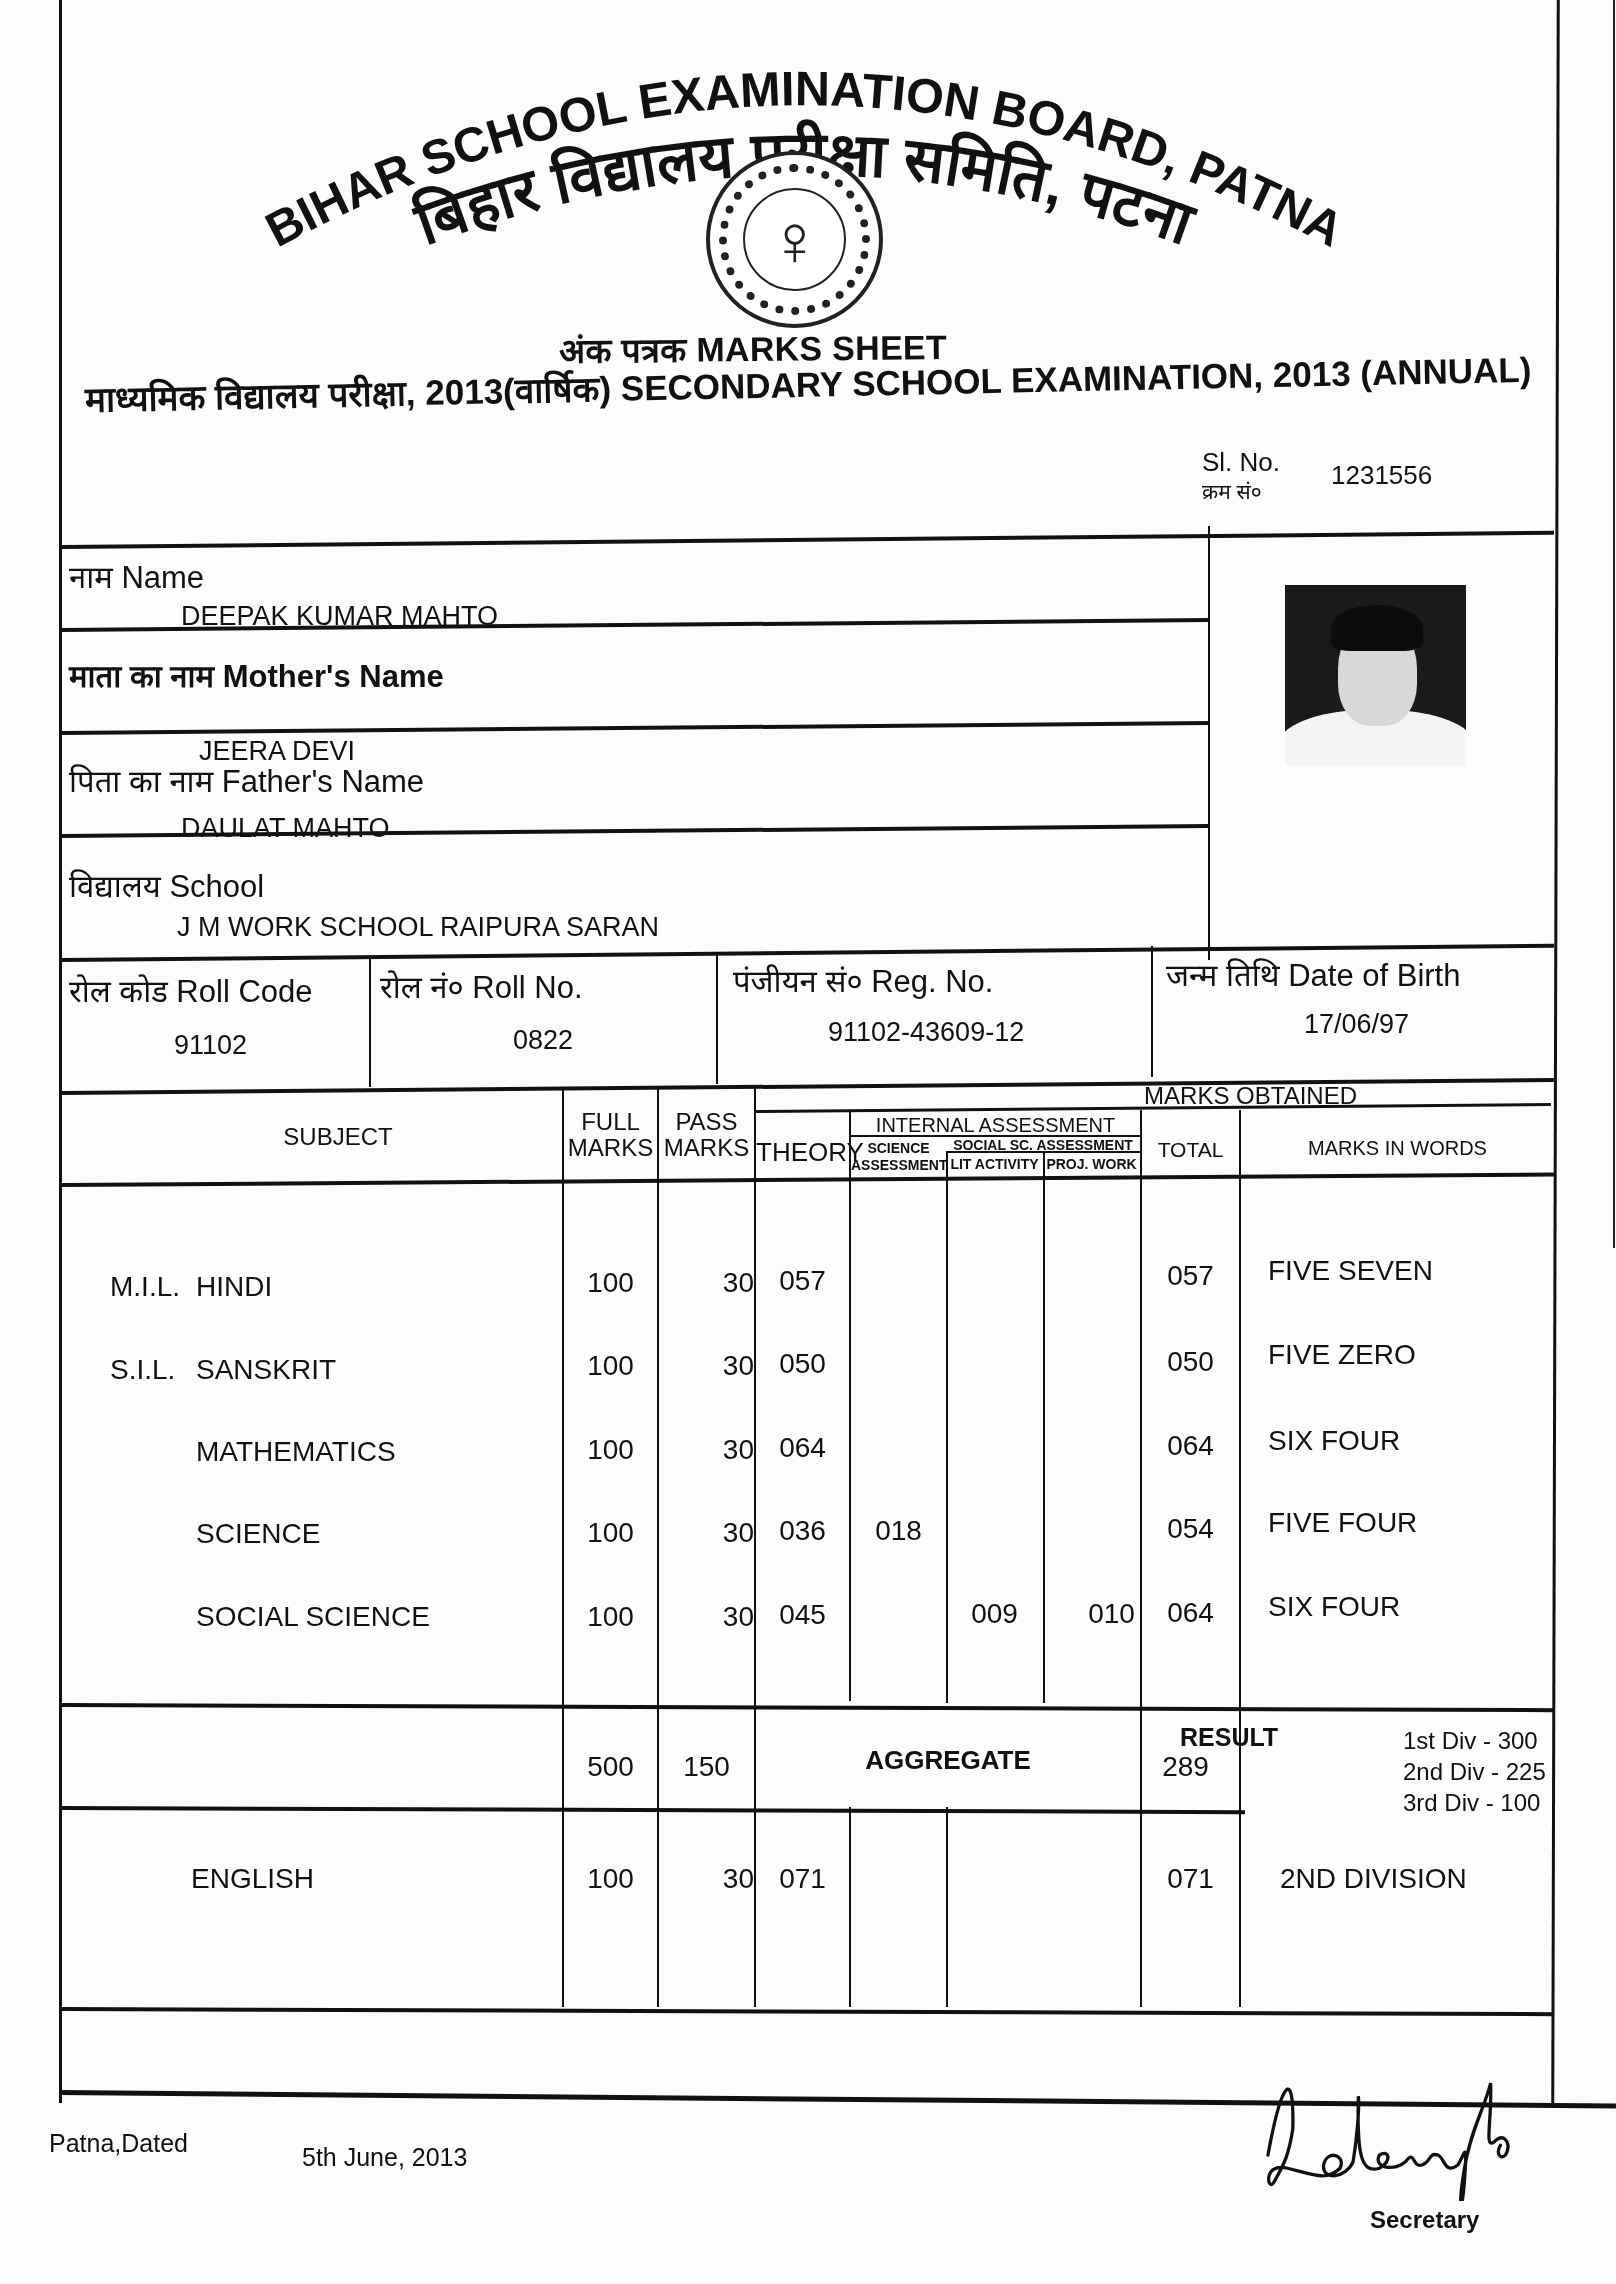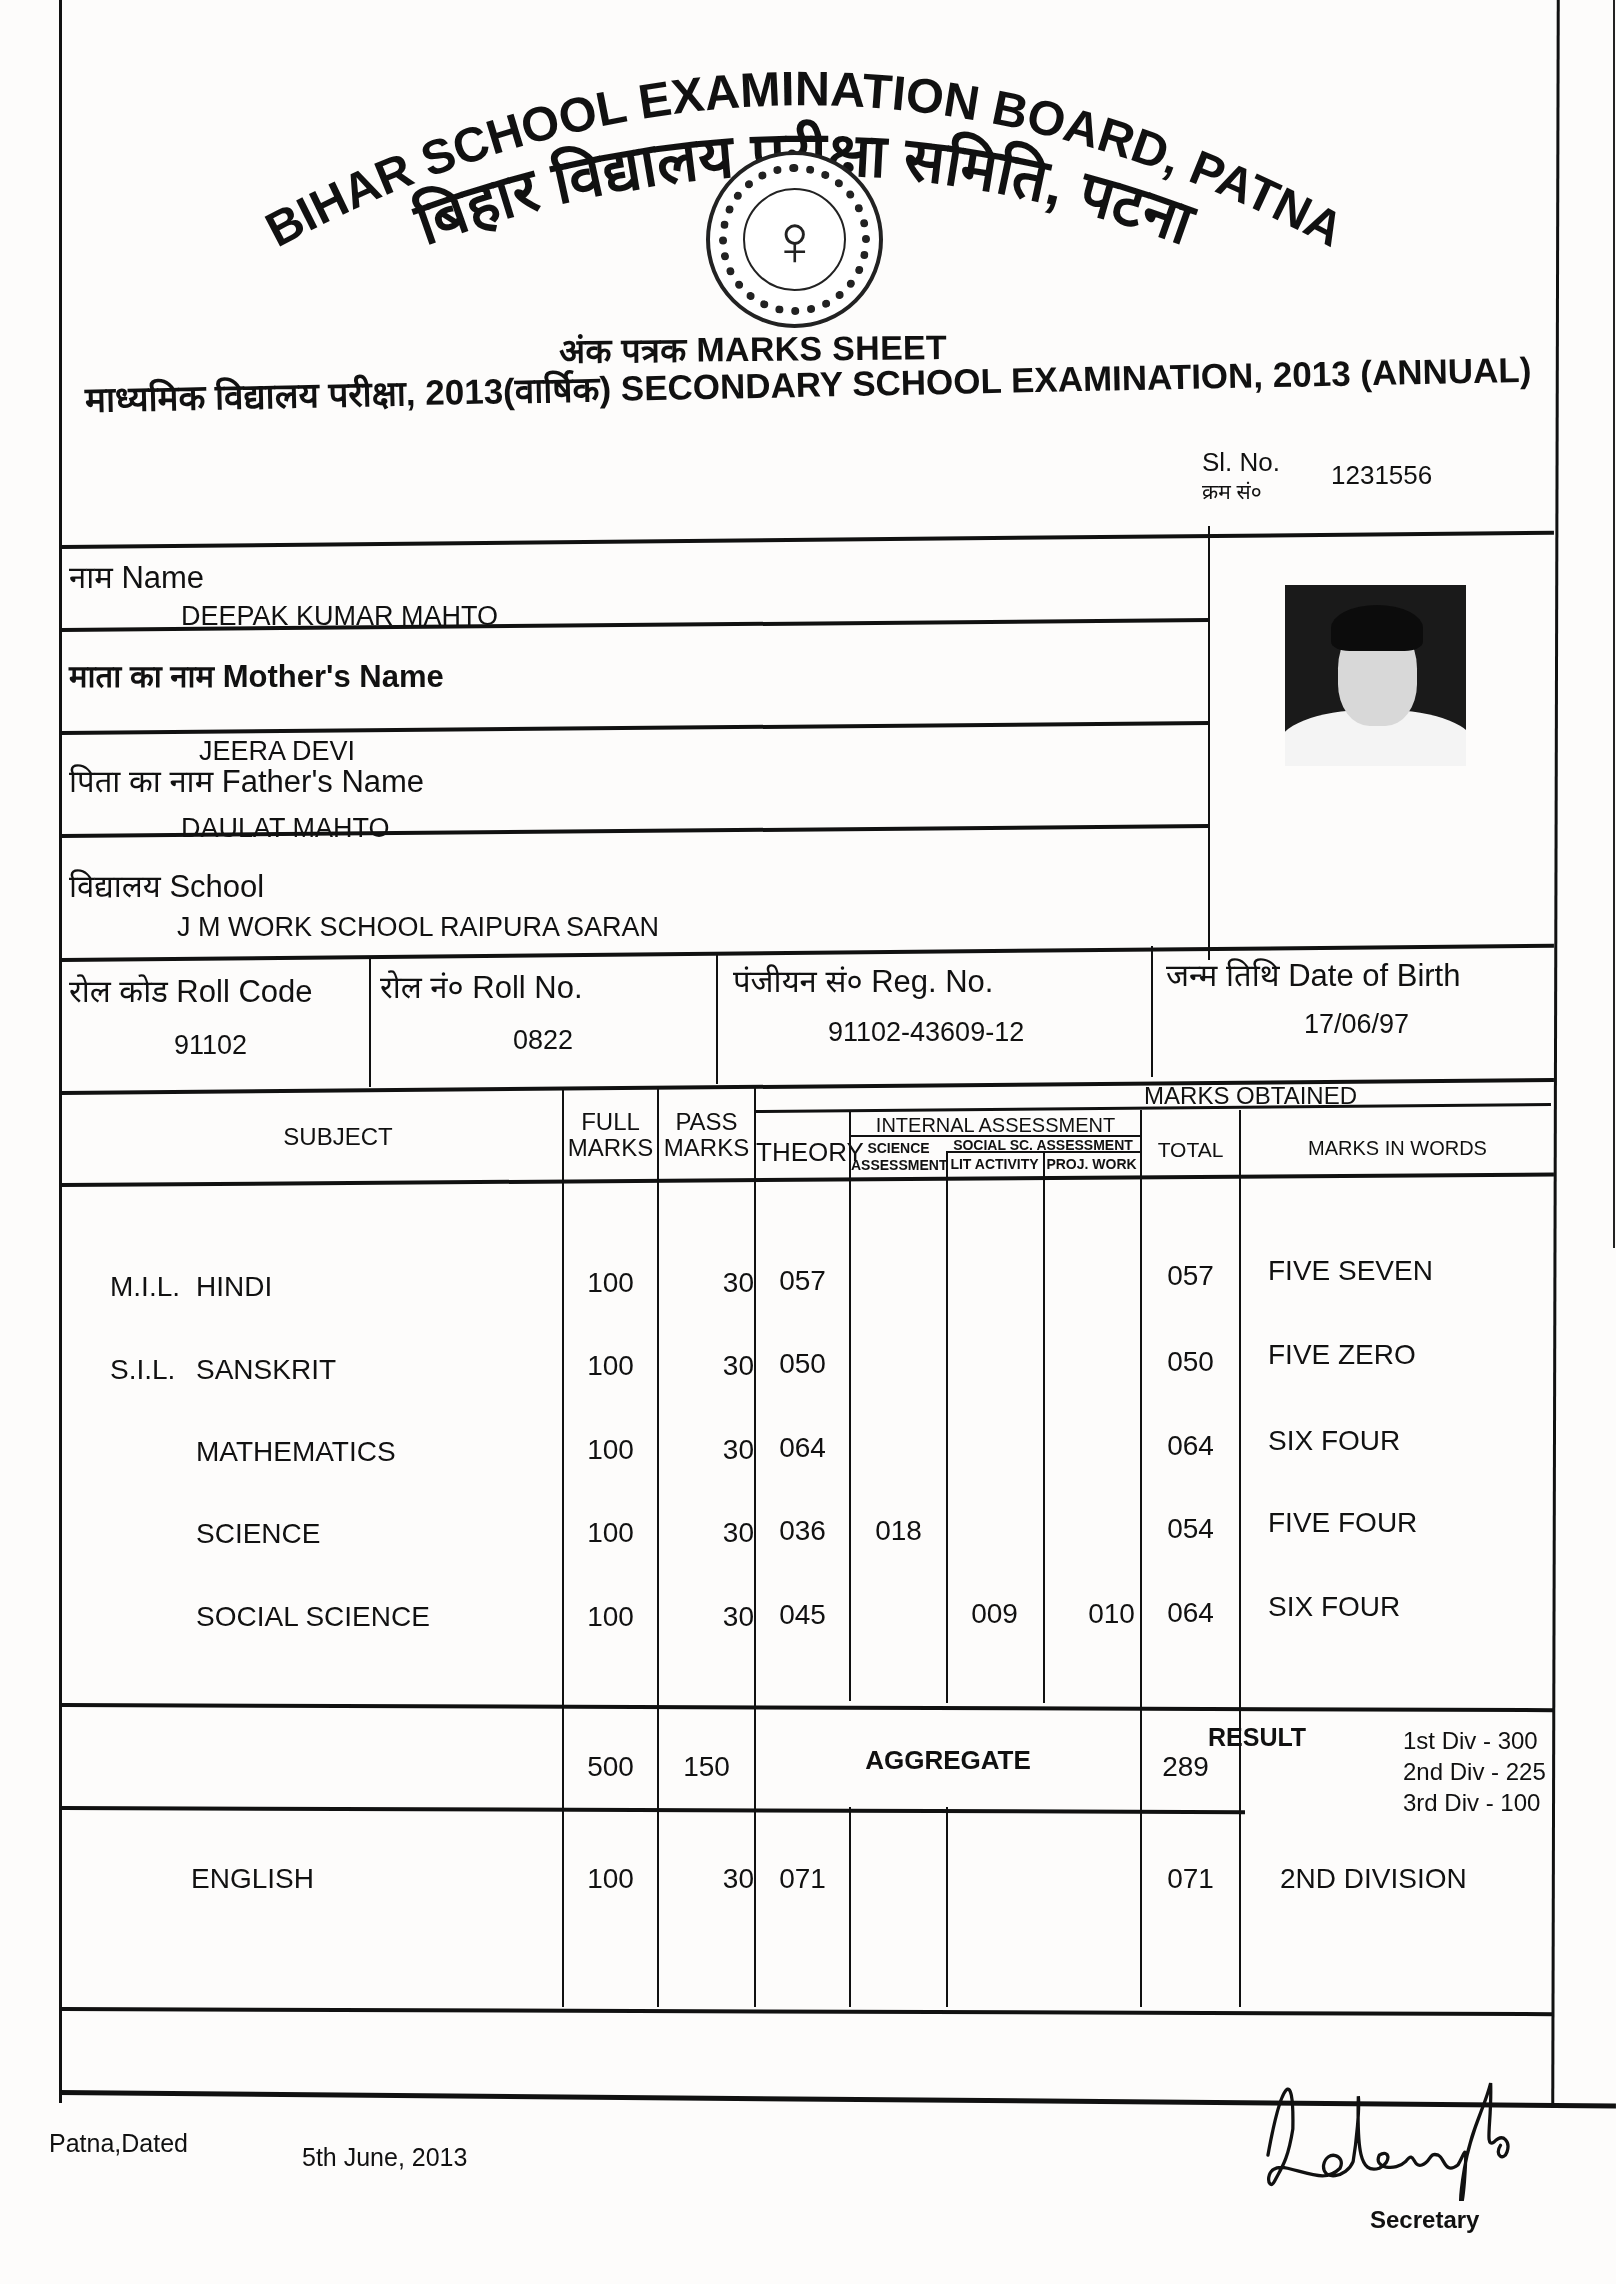--- a/index.html
+++ b/index.html
@@ -199,21 +199,21 @@
     <div class="txt cell" style="left:1268px;top:1591px;text-align:left;">SIX FOUR</div>
   </div>
 
   <div>
     <div class="txt cell" style="left:564px;top:1751px;width:93px;">500</div>
     <div class="txt cell" style="left:659px;top:1751px;width:95px;">150</div>
     <div class="txt cell" style="left:756px;top:1745px;width:384px;font-weight:700;font-size:26px;">AGGREGATE</div>
     <div class="txt cell" style="left:1142px;top:1751px;width:87px;">289</div>
   </div>
 
-  <div class="txt" style="left:1208px;top:1723px;font-size:25px;font-weight:700;">RESULT</div>
+  <div class="txt" style="left:1180px;top:1723px;font-size:25px;font-weight:700;">RESULT</div>
   <div class="txt" style="left:1403px;top:1725px;font-size:24px;line-height:31px;">
     <div>1st Div - 300</div>
     <div>2nd Div - 225</div>
     <div>3rd Div - 100</div>
   </div>
 
   <div>
     <div class="txt cell" style="left:191px;top:1863px;text-align:left;">ENGLISH</div>
     <div class="txt cell" style="left:564px;top:1863px;width:93px;">100</div>
     <div class="txt cell" style="left:659px;top:1863px;width:95px;text-align:right;">30</div>

